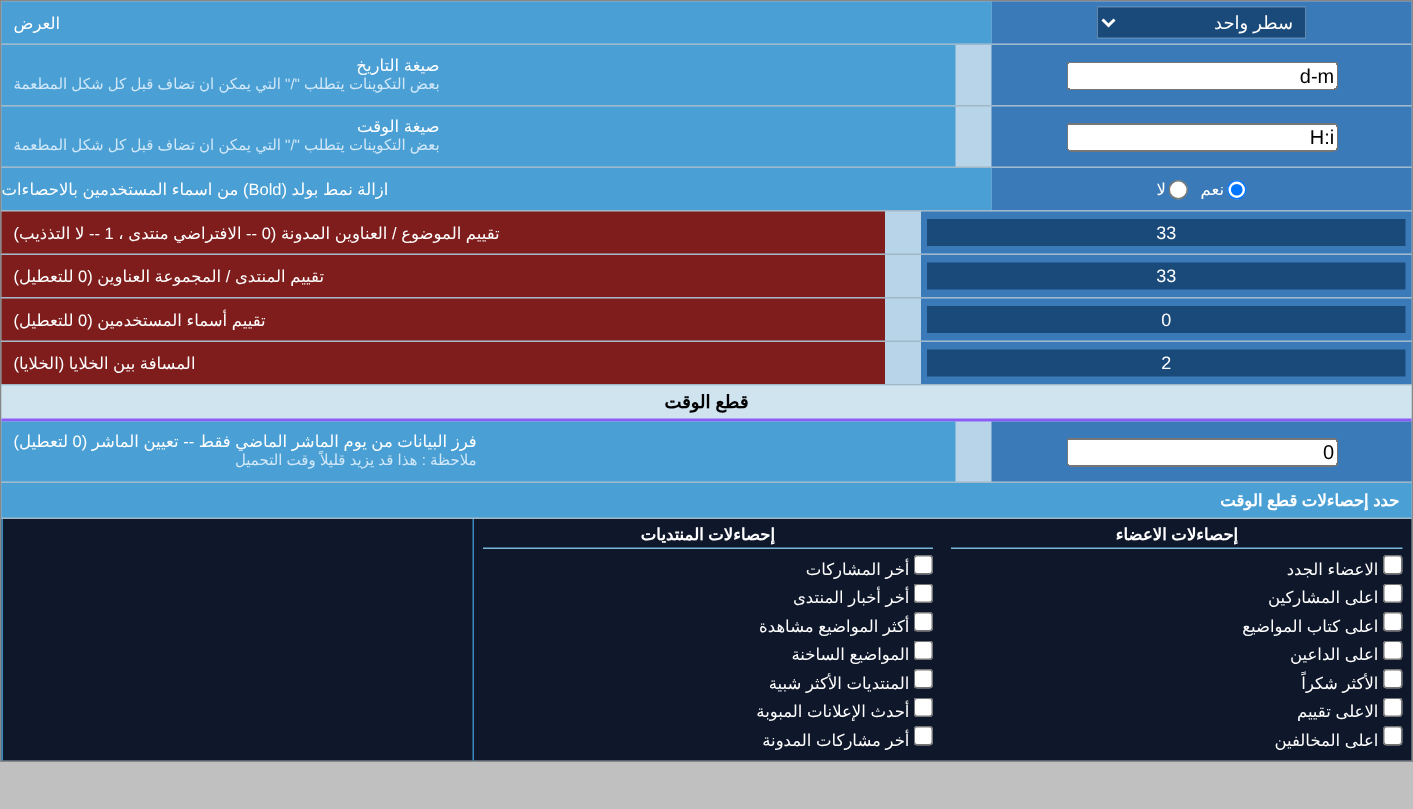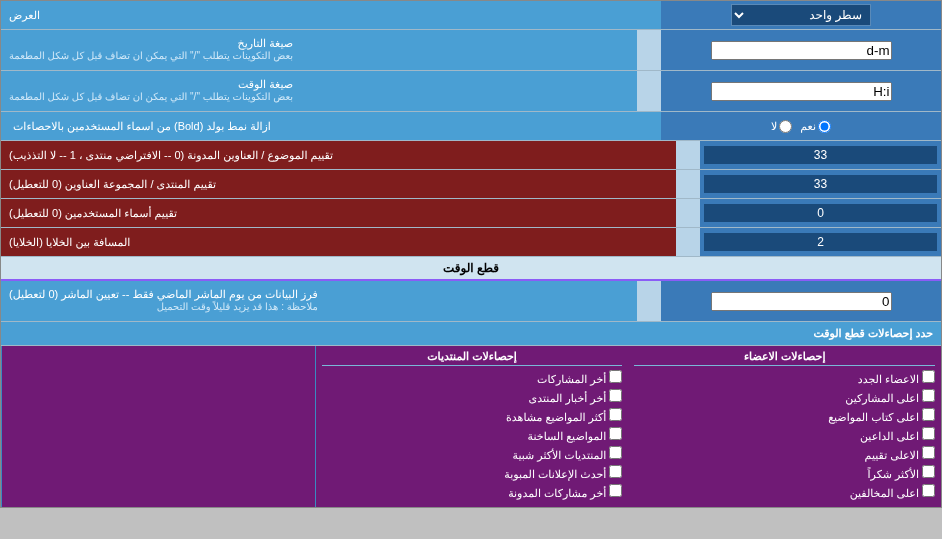--- a/index.html
+++ b/index.html
@@ -28,21 +28,21 @@
       color: #fff;
       padding: 4px 8px;
       text-align: center;
       font-size: 11px;
       min-height: 28px;
       display: flex;
       align-items: center;
       justify-content: flex-end;
     }
     .row-input {
-      width: 241px;
+      width: 327px;
       background: #3a7ab8;
       min-height: 28px;
       display: flex;
       align-items: center;
       justify-content: center;
       padding: 2px 4px;
     }
     .row-input input[type="text"] {
       background: #1a4a7a;
       color: #fff;
@@ -106,21 +106,21 @@
       display: flex;
       flex-direction: row-reverse;
       border-bottom: 1px solid #a0b8c8;
       min-height: 28px;
       align-items: center;
     }
     .radio-label {
       flex: 1;
       background: #4a9fd4;
       color: #fff;
-      padding: 4px 12px;
+      padding: 4px 0;
       text-align: right;
       font-size: 11px;
       min-height: 28px;
       display: flex;
       align-items: center;
       justify-content: flex-end;
     }
     .radio-input {
       width: 280px;
       background: #3a7ab8;
@@ -136,21 +136,21 @@
       color: #fff;
       font-size: 11px;
       display: flex;
       align-items: center;
       gap: 2px;
     }
     
     .bottom-area {
       display: flex;
       flex-direction: row-reverse;
-      background: #701a75;
+      background: #0f172a;
       min-height: 150px;
     }
     .bottom-col {
       flex: 1;
       padding: 4px 6px;
       border-left: 1px solid #3a8ac0;
     }
     .bottom-col:last-child {
       border-left: none;
     }
@@ -378,24 +378,24 @@
       <div class="checkbox-item">
         <label><input type="checkbox" style=""> اعلى المشاركين</label>
       </div>
       <div class="checkbox-item">
         <label><input type="checkbox" style=""> اعلى كتاب المواضيع</label>
       </div>
       <div class="checkbox-item">
         <label><input type="checkbox" style=""> اعلى الداعين</label>
       </div>
       <div class="checkbox-item">
+        <label><input type="checkbox" style=""> الأكثر شكراً</label>
+      </div>
+      <div class="checkbox-item">
         <label><input type="checkbox" style=""> الاعلى تقييم</label>
       </div>
       <div class="checkbox-item">
-        <label><input type="checkbox" style=""> الأكثر شكراً</label>
-      </div>
-      <div class="checkbox-item">
         <label><input type="checkbox" style=""> اعلى المخالفين</label>
       </div>
     </div>
   </div>
 
 </div>
 
 </body></html>

